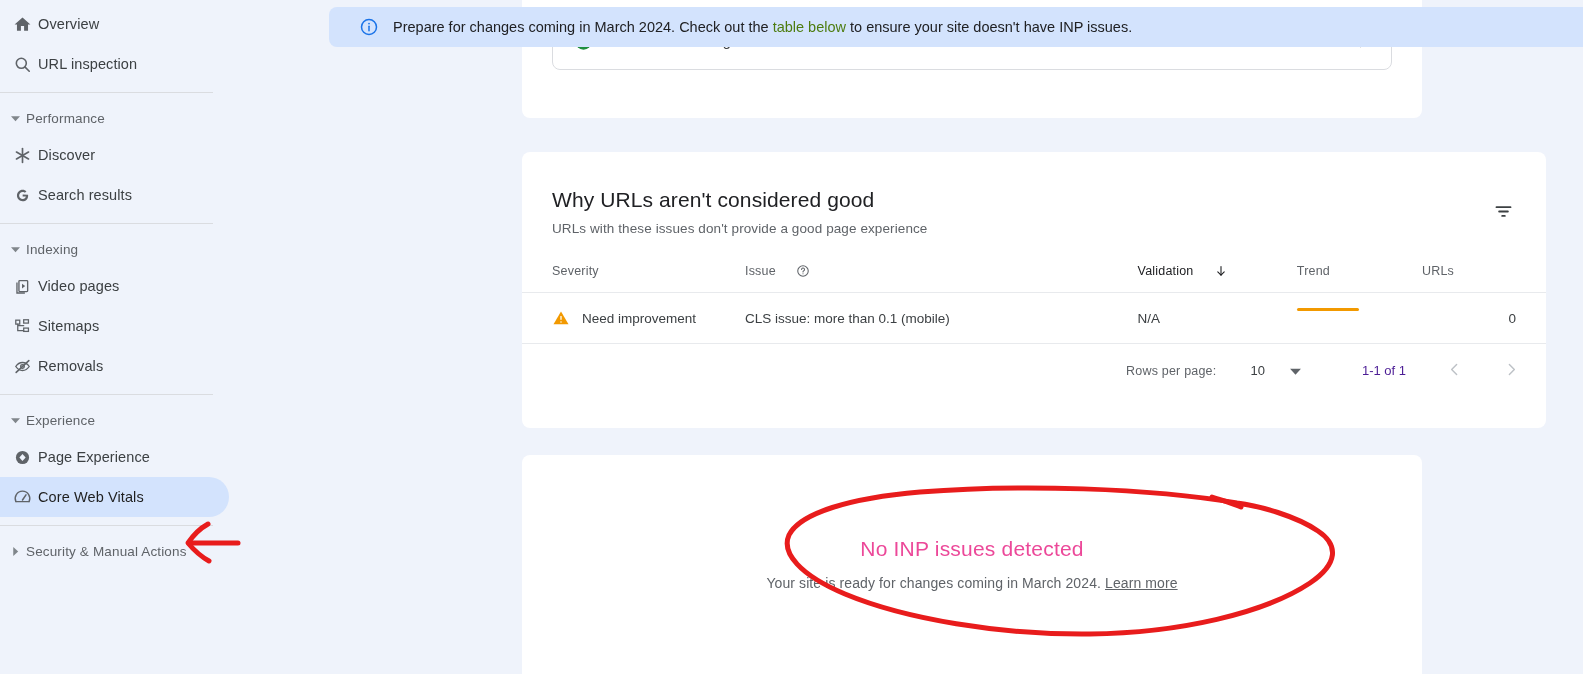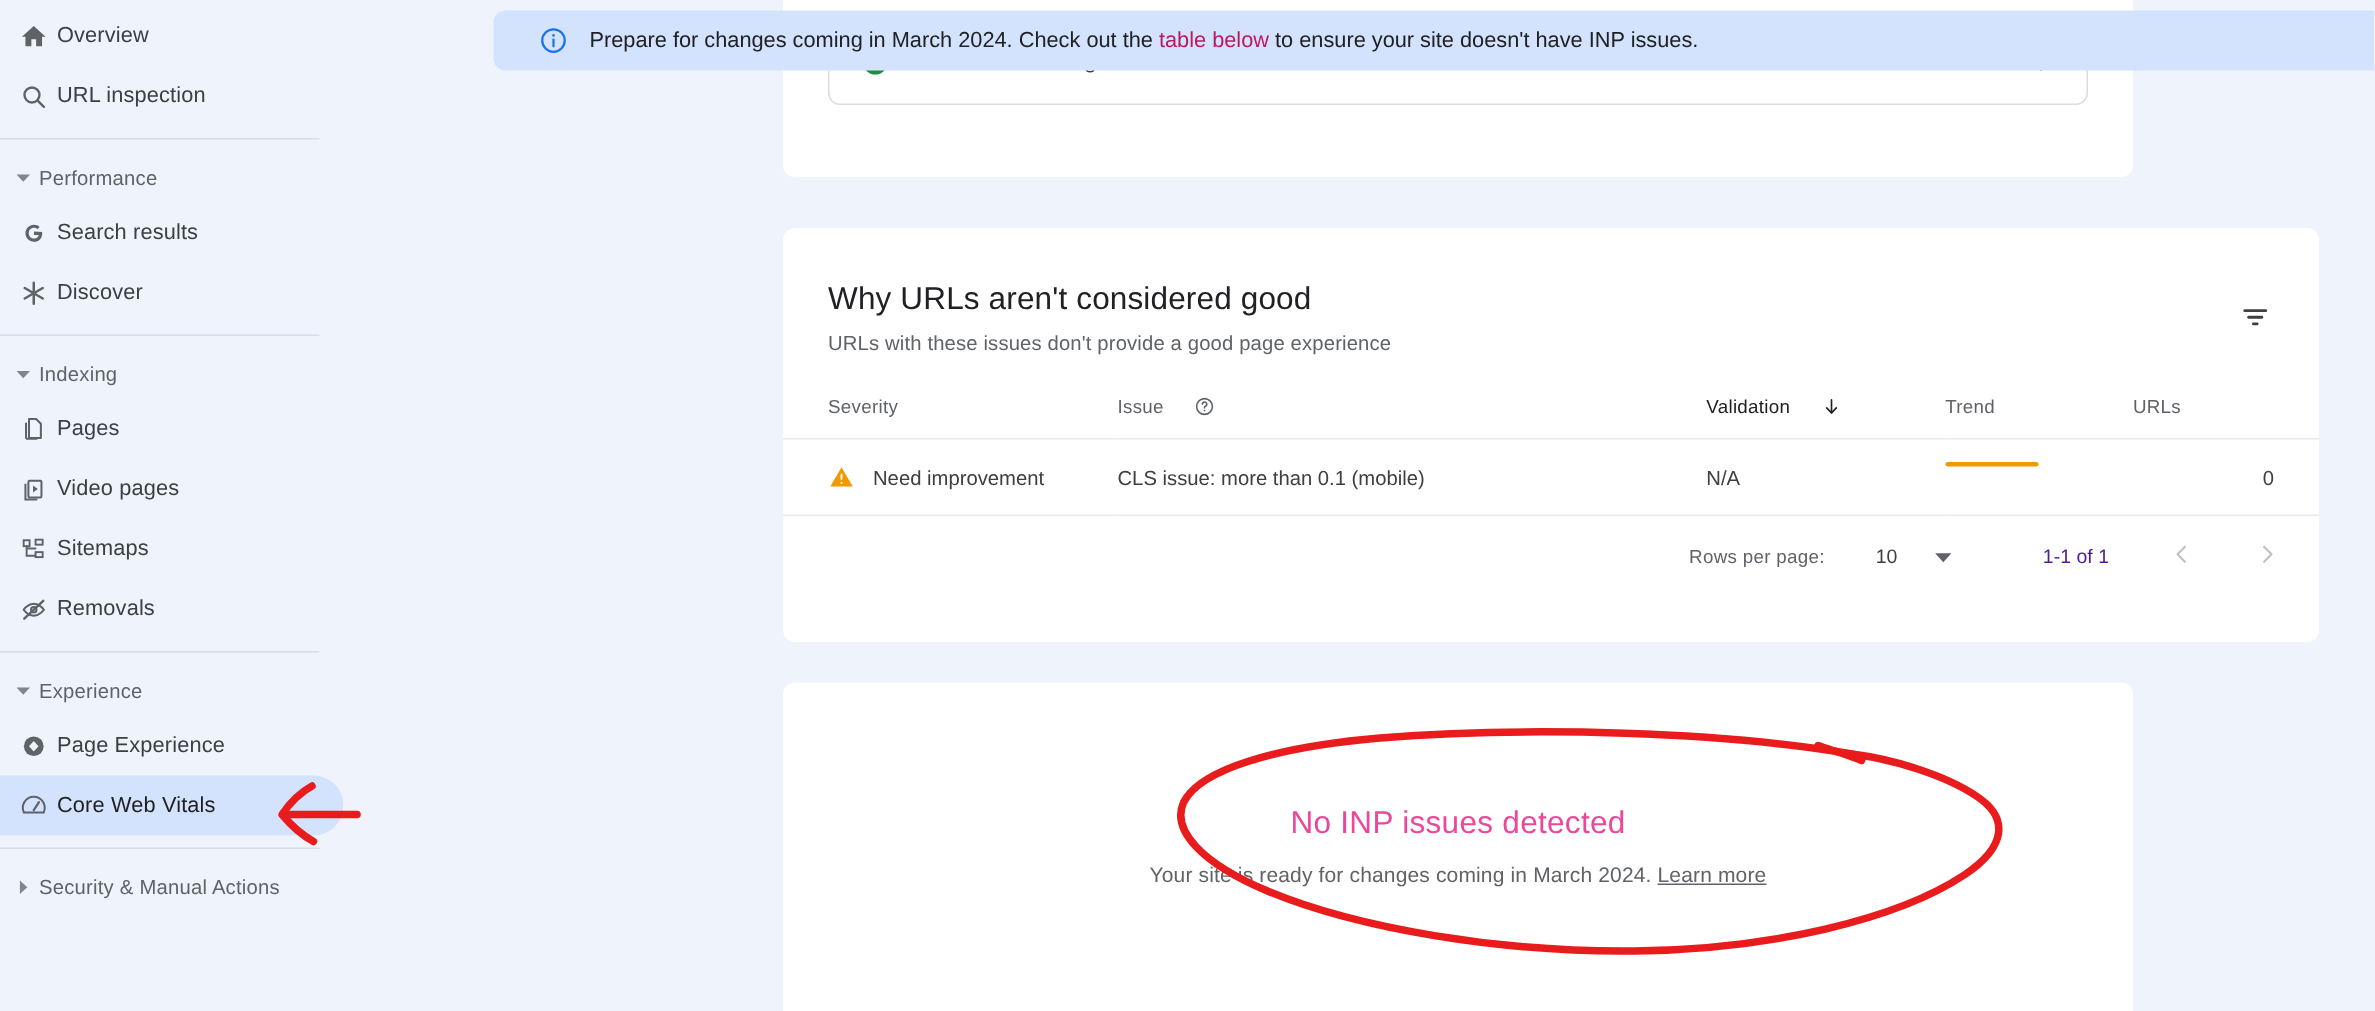--- a/index.html
+++ b/index.html
@@ -73,21 +73,21 @@
     position: absolute; top: 7px; left: 100px; right: 0;
     height: 40px;
     background: #d3e3fd;
     border-radius: 8px 0 0 8px;
     display: flex; align-items: center;
     padding-left: 30px;
     z-index: 30;
   }
   #banner .info-ico { flex: 0 0 20px; margin-right: 14px; color: #1a73e8; display:flex; }
   #banner .btext { font-size: 14.5px; color: #202124; white-space: nowrap; }
-  #banner .btext a { color: #be185d; text-decoration: none; }
+  #banner .btext a { color: #4d7c0f; text-decoration: none; }
 
   
   #card-top {
     position: absolute; top: -62px; left: 293px;
     width: 900px; height: 180px;
     background: #fff; border-radius: 8px;
     overflow: hidden;
   }
   .inner-box {
     position: absolute; left: 30px; top: 74px;
@@ -198,59 +198,49 @@
       <span class="section-caret">
         <svg width="9" height="9" viewBox="0 0 10 10">
             <path d="M0 2.5 L10 2.5 L5 8 Z" fill="currentColor"></path>
           </svg>
       </span>
       <span class="section-label">Performance</span>
     </div>
 
     <div class="nav-item">
       <span class="nav-ico">
-        <svg width="19" height="19" viewBox="0 0 24 24" fill="currentColor">
-            <path d="M12.2 10.6v2.8h4.05c-.17 1.05-1.22 3.07-4.05 3.07-2.44 0-4.43-2.02-4.43-4.5s1.99-4.5 4.43-4.5c1.39 0 2.32.59 2.85 1.1l1.94-1.87C15.73 5.52 14.14 4.8 12.2 4.8 8.23 4.8 5 8.03 5 12s3.23 7.2 7.2 7.2c4.16 0 6.92-2.92 6.92-7.04 0-.47-.05-.83-.12-1.19z"></path>
-          </svg>
-      </span>
-      <span class="nav-label">Search results</span>
-    </div>
-
-    <div class="nav-item">
-      <span class="nav-ico">
         <svg width="19" height="19" viewBox="0 0 24 24" stroke="currentColor" stroke-width="2.1" stroke-linecap="round">
             <line x1="12" y1="3.2" x2="12" y2="20.8"></line>
             <line x1="4.4" y1="7.6" x2="19.6" y2="16.4"></line>
             <line x1="4.4" y1="16.4" x2="19.6" y2="7.6"></line>
           </svg>
       </span>
       <span class="nav-label">Discover</span>
     </div>
 
+    <div class="nav-item">
+      <span class="nav-ico">
+        <svg width="19" height="19" viewBox="0 0 24 24" fill="currentColor">
+            <path d="M12.2 10.6v2.8h4.05c-.17 1.05-1.22 3.07-4.05 3.07-2.44 0-4.43-2.02-4.43-4.5s1.99-4.5 4.43-4.5c1.39 0 2.32.59 2.85 1.1l1.94-1.87C15.73 5.52 14.14 4.8 12.2 4.8 8.23 4.8 5 8.03 5 12s3.23 7.2 7.2 7.2c4.16 0 6.92-2.92 6.92-7.04 0-.47-.05-.83-.12-1.19z"></path>
+          </svg>
+      </span>
+      <span class="nav-label">Search results</span>
+    </div>
+
     <div class="divider"></div>
 
     <div class="section-head">
       <span class="section-caret">
         <svg width="9" height="9" viewBox="0 0 10 10">
             <path d="M0 2.5 L10 2.5 L5 8 Z" fill="currentColor"></path>
           </svg>
       </span>
       <span class="section-label">Indexing</span>
     </div>
 
-    <div class="nav-item">
-      <span class="nav-ico">
-        <svg width="19" height="19" viewBox="0 0 24 24" fill="none" stroke="currentColor" stroke-width="1.7">
-            <path d="M8 3h6l4 4v12H8z" stroke-linejoin="round"></path>
-            <path d="M5.5 6v13.6"></path>
-            <path d="M5.5 19.6H15"></path>
-          </svg>
-      </span>
-      <span class="nav-label">Pages</span>
-    </div>
 
     <div class="nav-item">
       <span class="nav-ico">
         <svg width="19" height="19" viewBox="0 0 24 24" fill="none" stroke="currentColor" stroke-width="1.7">
             <rect x="7.5" y="4.5" width="11" height="14" rx="1"></rect>
             <path d="M5 7v13.2h10"></path>
             <path d="M11.4 8.4 L15.4 11.4 L11.4 14.4 Z" fill="currentColor" stroke="none"></path>
           </svg>
       </span>
       <span class="nav-label">Video pages</span>

